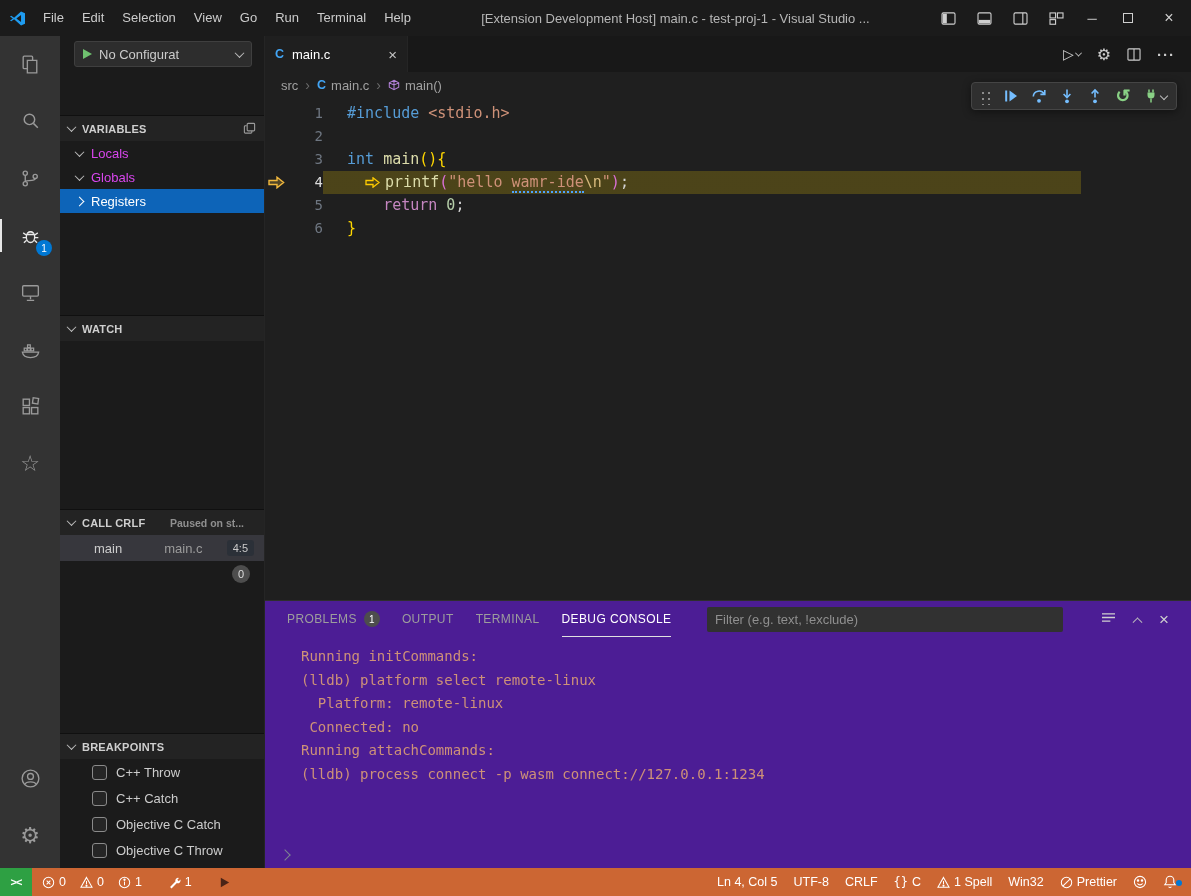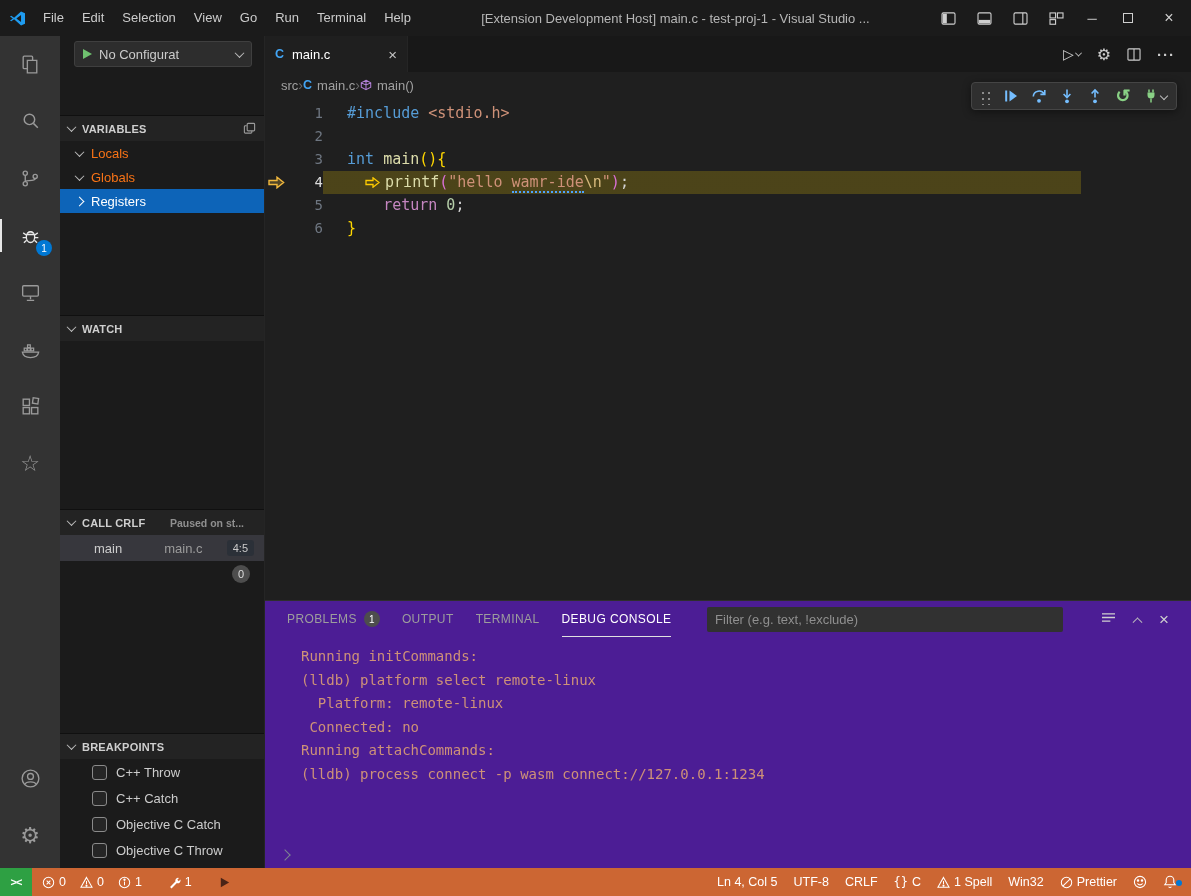--- a/index.html
+++ b/index.html
@@ -48,21 +48,21 @@
   .chev.up { transform:rotate(-135deg) translate(-2px,-2px); }
 
   .section { display:flex; flex-direction:column; overflow:hidden; }
   .sec-vars { height:200px;margin-top:43px; } .sec-watch { height:194px; } .sec-callstack { height:224px; } .sec-bp { flex:1; }
   .section-header { height:26px; background:#232323; border-top:1px solid #101010; display:flex; align-items:center;
                     gap:7px; padding:0 8px; flex:0 0 auto; }
   .sh-label { font-size:11px; font-weight:bold; color:#cfcfcf; letter-spacing:0.2px; }
   .sh-action { margin-left:auto; color:#9a9a9a; display:flex; }
   .section-body { flex:1; overflow:hidden; }
 
-  .tree-row { height:24px; display:flex; align-items:center; gap:8px; padding-left:16px; font-size:13px; color:#f97316; }
+  .tree-row { height:24px; display:flex; align-items:center; gap:8px; padding-left:16px; font-size:13px; color:#d946ef; }
   .tree-row.sel { background:#0d64b8; color:#ffffff; }
   .tree-row.sel .chev { border-color:#ffffff; }
 
   .cs-status { margin-left:auto; font-size:10.5px; font-weight:bold; color:#8f8f8f; padding-right:12px; white-space:nowrap; }
   .cs-frame { height:26px; background:#37373d; display:flex; align-items:center; font-size:13px; padding:0 10px 0 34px; }
   .cs-file { color:#9b9b9b; margin-left:42px; }
   .cs-pos { margin-left:auto; background:#2b3038; color:#c9c9c9; font-size:11px; padding:2px 6px; border-radius:3px; }
   .cs-thread { height:26px; display:flex; align-items:center; justify-content:flex-end; padding-right:14px; }
   .circle-badge { width:18px; height:18px; border-radius:50%; background:#4d4d4d; color:#dddddd; font-size:11px;
                   display:flex; align-items:center; justify-content:center; }
@@ -76,21 +76,21 @@
   .tab { width:143px; background:#1f1f1f; display:flex; align-items:center; gap:8px; padding:0 10px;
          color:#ffffff; font-size:13px; border-right:1px solid #252525; }
   .ficon { color:#42a5f5; font-weight:bold; font-size:12.5px; font-family:"Liberation Sans",sans-serif; }
   .tab-close { margin-left:auto; color:#c5c5c5; font-size:15px; line-height:1; }
   .tab-actions { margin-left:auto; display:flex; align-items:center; gap:16px; padding-right:16px; color:#cccccc; }
   .ta { display:flex; align-items:center; gap:2px; }
   .run-glyph { font-size:14px; }
   .gear-glyph { font-size:16px; }
   .dots-glyph { font-size:15px; font-weight:bold; letter-spacing:1px; }
 
-  .breadcrumbs { height:26px; background:#1f1f1f; display:flex; align-items:center; padding-left:16px;
+  .breadcrumbs { height:26px; background:#1f1f1f; display:flex; align-items:center; gap:7px; padding-left:16px;
                  font-size:13px; color:#a0a0a0; flex:0 0 auto; }
   .bc-sep { color:#6a6a6a; font-size:14px; }
   .bc-seg { display:flex; align-items:center; gap:5px; }
 
   .codearea { flex:1; background:#1f1f1f; padding-top:4px; overflow:hidden; }
   .code-row { display:flex; height:23px; line-height:23px; font-family:"DejaVu Sans Mono",monospace; font-size:15px; }
   .glyph { width:22px; display:flex; align-items:center; justify-content:center; flex:0 0 auto; }
   .lnum { width:36px; text-align:right; color:#6e7681; font-size:14px; flex:0 0 auto; }
   .ltext { white-space:pre; padding-left:24px; flex:1; color:#d4d4d4; }
   .code-row.cur .lnum { color:#dcdcdc; }

